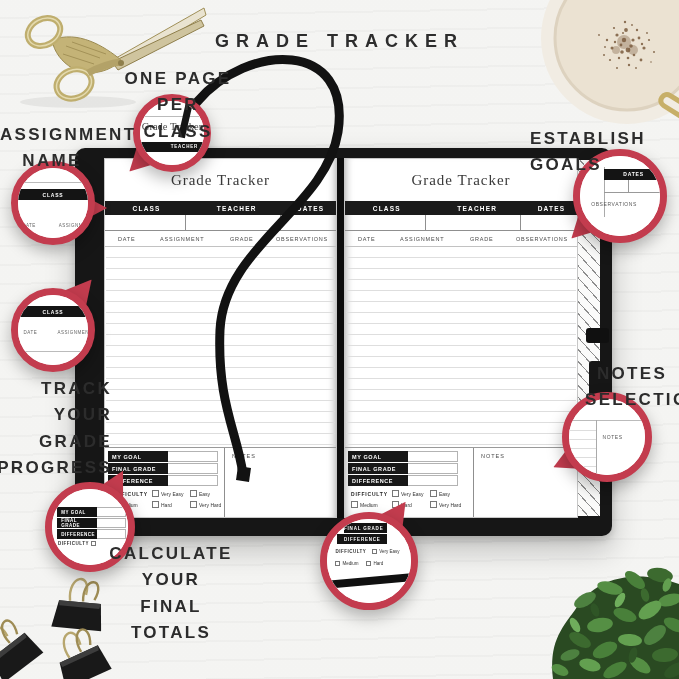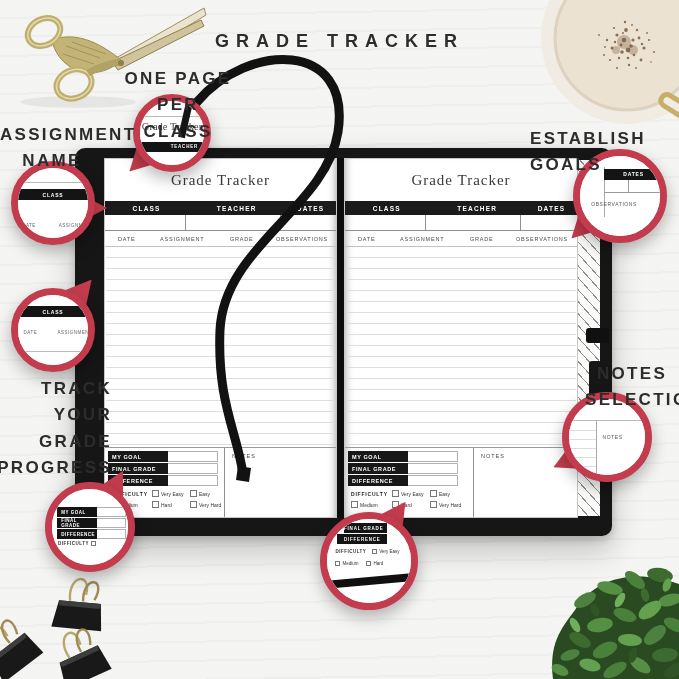--- a/index.html
+++ b/index.html
@@ -358,20 +358,22 @@
   <div class="anno a-onepage">ONE PAGE
 PER CLASS</div>
   <div class="anno a-assign">ASSIGNMENT
 NAME</div>
   <div class="anno a-track">TRACK
 YOUR GRADE
 PROGRESS</div>
   <div class="anno a-goals">ESTABLISH GOALS</div>
   <div class="anno a-notes">NOTES
 SELECTION</div>
+  <div class="anno a-calc">CALCULATE YOUR
+FINAL TOTALS</div>
 
   <div class="callout" style="left:133px;top:94px;width:78px;height:78px;">
     <div class="tail" style="left:-12px;bottom:-4px;transform:rotate(-135deg);"></div>
     <div class="ring"></div>
     <div class="lens">
       <div class="mini-line" style="top:24%;"></div>
       <div class="mini-serif" style="top:32%;font-size:10.5px;">Grade Tracker</div>
       <div class="mini-bar" style="top:64%;height:10px;left:-4%;right:-4%;font-size:4.5px;padding-left:52%;">
         <span style="position:static;">TEACHER</span>
       </div>

